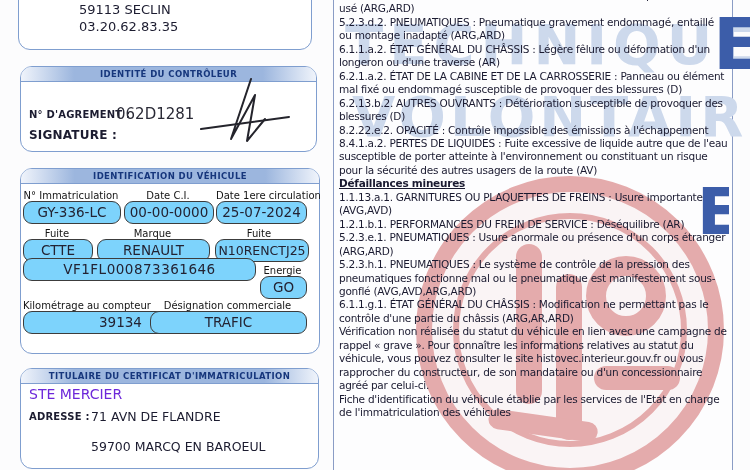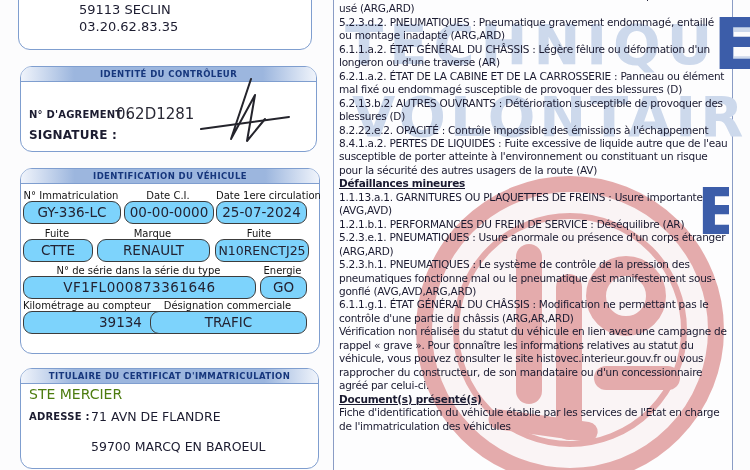--- a/index.html
+++ b/index.html
@@ -86,21 +86,20 @@
   <p class="ri">6.2.13.b.2. AUTRES OUVRANTS : Détérioration susceptible de provoquer des blessures (D)</p>
   <p class="ri">8.2.22.e.2. OPACITÉ : Contrôle impossible des émissions à l'échappement</p>
   <p class="ri">8.4.1.a.2. PERTES DE LIQUIDES : Fuite excessive de liquide autre que de l'eau susceptible de porter atteinte à l'environnement ou constituant un risque pour la sécurité des autres usagers de la route (AV)</p>
   <p class="ri rhead">Défaillances mineures</p>
   <p class="ri">1.1.13.a.1. GARNITURES OU PLAQUETTES DE FREINS : Usure importante (AVG,AVD)</p>
   <p class="ri">1.2.1.b.1. PERFORMANCES DU FREIN DE SERVICE : Déséquilibre (AR)</p>
   <p class="ri">5.2.3.e.1. PNEUMATIQUES : Usure anormale ou présence d'un corps étranger (ARG,ARD)</p>
   <p class="ri">5.2.3.h.1. PNEUMATIQUES : Le système de contrôle de la pression des pneumatiques fonctionne mal ou le pneumatique est manifestement sous-gonflé (AVG,AVD,ARG,ARD)</p>
   <p class="ri">6.1.1.g.1. ÉTAT GÉNÉRAL DU CHÂSSIS : Modification ne permettant pas le contrôle d'une partie du châssis (ARG,AR,ARD)</p>
   <p class="ri">Vérification non réalisée du statut du véhicule en lien avec une campagne de rappel « grave ». Pour connaître les informations relatives au statut du véhicule, vous pouvez consulter le site histovec.interieur.gouv.fr ou vous rapprocher du constructeur, de son mandataire ou d'un concessionnaire agréé par celui-ci.</p>
-  <p class="ri rhead">Document(s) présenté(s)</p>
   <p class="ri">Fiche d'identification du véhicule établie par les services de l'Etat en charge de l'immatriculation des véhicules</p>
 </div>
 
 <div class="panel" style="left:18px;top:-30px;width:292px;height:78px;">
   <div class="plain-text" style="left:60px;top:31px;font-size:13px;">59113 SECLIN</div>
   <div class="plain-text" style="left:60px;top:48px;font-size:13px;">03.20.62.83.35</div>
 </div>
 
 <div class="panel" style="left:20px;top:66px;width:295px;height:84px;">
   <div class="panel-header">IDENTITÉ DU CONTRÔLEUR</div>
@@ -125,28 +124,28 @@
 
   <div class="small-label" style="left:2px;top:59px;width:68px;">Fuite</div>
   <div class="small-label" style="left:76px;top:59px;width:111px;">Marque</div>
   <div class="small-label" style="left:192px;top:59px;width:92px;">Fuite</div>
   <div class="fld-box" style="left:2px;top:70px;width:68px;">CTTE</div>
   <div class="fld-box" style="left:76px;top:70px;width:111px;">RENAULT</div>
   <div class="fld-box" style="left:194px;top:70px;width:92px;font-size:12.5px;">N10RENCTJ25</div>
 
   <div class="small-label" style="left:2px;top:96px;width:231px;">N° de série dans la série du type</div>
   <div class="small-label" style="left:239px;top:96px;width:45px;">Energie</div>
-  <div class="fld-box" style="left:2px;top:107px;width:231px;letter-spacing:.5px;">VF1FL000873361646</div>
+  <div class="fld-box" style="left:2px;top:89px;width:231px;letter-spacing:.5px;">VF1FL000873361646</div>
   <div class="fld-box" style="left:239px;top:107px;width:45px;">GO</div>
 
   <div class="small-label" style="left:2px;top:131px;width:121px;">Kilométrage au compteur</div>
   <div class="small-label" style="left:129px;top:131px;width:155px;">Désignation commerciale</div>
   <div class="fld-box" style="left:2px;top:142px;width:121px;padding-left:36px;">39134</div>
   <div class="fld-box" style="left:129px;top:142px;width:155px;">TRAFIC</div>
 </div>
 
 <div class="panel" style="left:20px;top:368px;width:297px;height:99px;">
   <div class="panel-header">TITULAIRE DU CERTIFICAT D'IMMATRICULATION</div>
-  <div class="plain-text" style="left:8px;top:17px;font-size:14px;color:#4d7c0f;">STE MERCIER</div>
+  <div class="plain-text" style="left:8px;top:17px;font-size:14px;color:#6d28d9;">STE MERCIER</div>
   <div class="plain-text" style="left:8px;top:42px;font-size:10px;font-weight:bold;letter-spacing:.2px;">ADRESSE :</div>
   <div class="plain-text" style="left:70px;top:40px;font-size:12.5px;">71 AVN DE FLANDRE</div>
   <div class="plain-text" style="left:70px;top:70px;font-size:12.5px;">59700 MARCQ EN BAROEUL</div>
 </div>
 
 </body></html>

